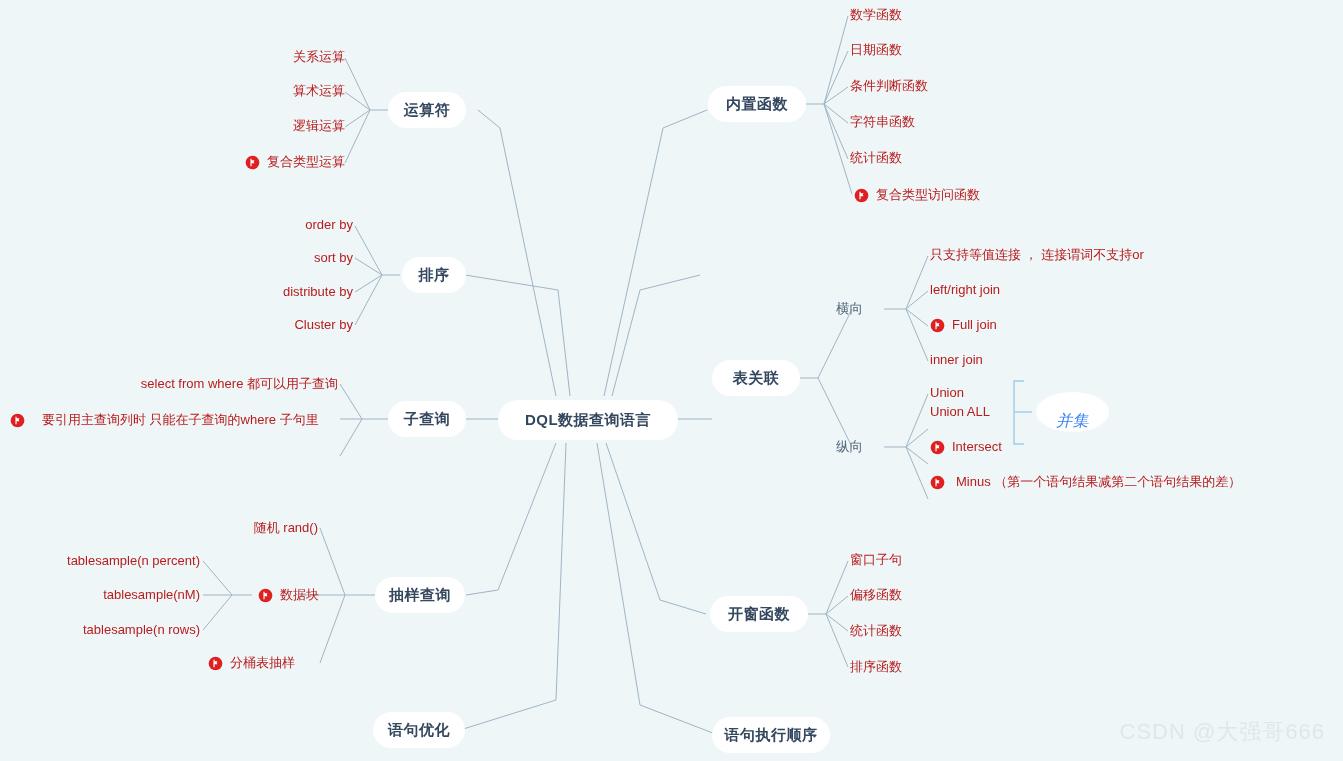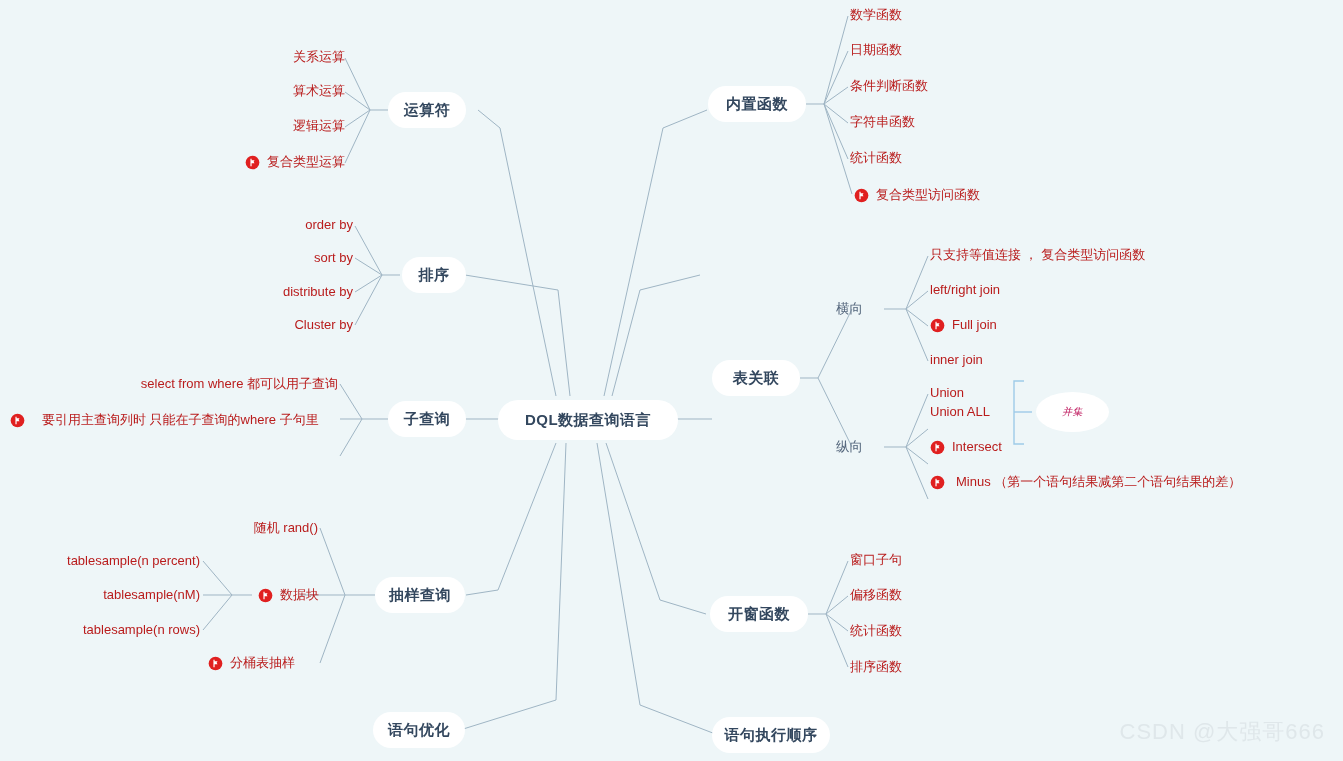--- a/index.html
+++ b/index.html
@@ -29,23 +29,24 @@
     font-size:15px;
     border-radius:48px;
   }
   .pill.branch{
     font-size:15px;
     border-radius:44px;
   }
   .pill.oval{
     font-style:italic;
     font-weight:normal;
-    font-size:10px;
-    color:#be185d;
+    font-size:16px;
+    color:#3b82f6;
     border-radius:50%;
+    align-items:flex-end;
   }
 
   
   .leaf{
     position:absolute;
     color:#b91c1c;
     font-size:13px;
     white-space:nowrap;
     line-height:18px;
   }
@@ -237,21 +238,21 @@
 
   <div class="pill branch" style="left:712px;top:360px;width:88px;height:36px;">
     <span>表关联</span>
   </div>
 
   <div class="leaf sub" style="left:836px;top:300px;">
     <span>横向</span>
   </div>
   <div class="leaf" style="left:930px;top:246px;width:400px;">
     <div class="leaf-row">
-      <span>只支持等值连接 ，  复合类型访问函数</span>
+      <span>只支持等值连接 ，  连接谓词不支持or</span>
     </div>
     <div class="leaf-row" style="margin-top:17px;">
       <span>left/right  join</span>
     </div>
     <div class="leaf-row" style="margin-top:17px;">
       <span class="flag-icon">
         <svg viewBox="0 0 16 16" width="15" height="15">
             <circle cx="8" cy="8" r="7.3" fill="#e02020"></circle>
             <path d="M5.8 4.1v7.8h1.25V8.9h3.1L9.2 7.3l0.95-1.6H7.05V4.1z" fill="#ffffff"></path>
           </svg>

